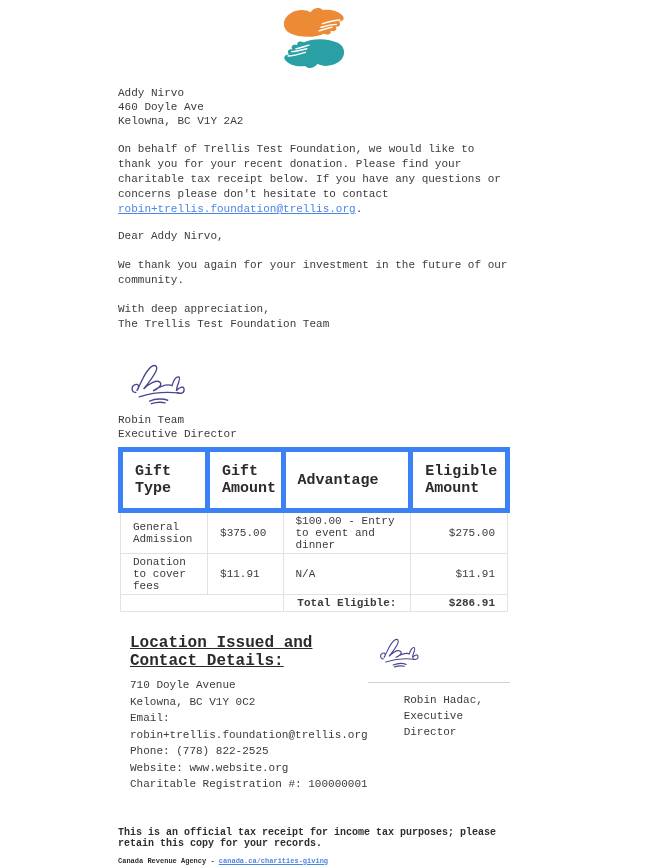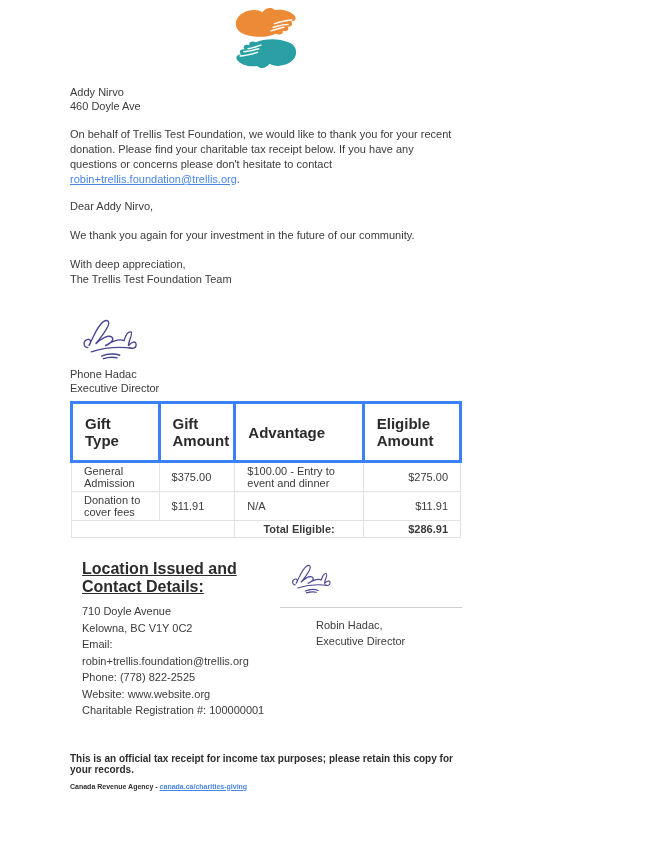--- a/index.html
+++ b/index.html
@@ -1,36 +1,36 @@
 <!DOCTYPE html>
 <html><head>
 <meta charset="utf-8">
 <style>
   html,body{margin:0;padding:0;background:#ffffff;}
   .page{
     width:534px;height:867px;background:#fff;box-sizing:border-box;
     padding:5px 72px 0 70px;position:relative;
-    font-family:Liberation Sans, sans-serif;color:#3b3b3b;
+    font-family:Liberation Mono, monospace;color:#3b3b3b;margin-left:48px;
   }
   .logo-wrap{text-align:center;margin-bottom:10px;}
   .logo-wrap svg{width:74px;height:66px;}
   .addr{font-size:11px;line-height:14px;}
   p.bodytext{font-size:11px;line-height:15px;margin:14px 0 0 0;}
   p.salutation{margin-top:12px;}
   a{color:#4a86e8;text-decoration:underline;cursor:pointer;}
   .sig-big{margin:26px 0 0 6px;}
   .sig-big svg{width:84px;height:50px;}
   .sig-names div{font-size:11px;line-height:14px;}
   .meta{font-size:8px;line-height:13px;margin-top:21px;color:#3b3b3b;}
   .meta b{color:#1f1f1f;}
   .meta .sep{margin:0 3px;font-weight:bold;}
   table.gift{width:100%;border-collapse:collapse;margin-top:6px;table-layout:fixed;}
   table.gift th{
     font-size:15px;font-weight:bold;color:#2b2b2b;text-align:left;
-    padding:11px 12px;border:3px solid #3b82f6;
+    padding:11px 12px;border:5px solid #3b82f6;
   }
   table.gift td{font-size:11px;padding:2px 12px;border:1px solid #e2e2e2;color:#3b3b3b;}
   td.amount{text-align:right;}
   td.total-label{font-weight:bold;text-align:center;color:#2b2b2b;}
   td.total-value{font-weight:bold;text-align:right;color:#2b2b2b;}
   .bottom{display:flex;margin-top:22px;}
   .bottom-left{width:273px;box-sizing:border-box;padding-left:12px;}
   .loc-heading{font-size:16px;font-weight:bold;text-decoration:underline;color:#2b2b2b;margin:0 0 7px 0;}
   .loc-line{font-size:11px;line-height:16.5px;}
   .bottom-right{width:240px;padding-top:0;}
@@ -56,20 +56,21 @@
       <g transform="rotate(180 50 46)">
         <path d="M16 39 C5 33 5 18 18 11 C27 6 38 6 45 10 C49 4 58 2 62 7 C74 5 85 9 90 15 C93 19 91 23 85 23 C88 27 86 31 80 30 C83 34 80 38 73 36 C75 40 70 43 64 40 C52 46 30 46 16 39 Z" fill="#2AA0A5"></path>
         <path d="M62 26 C72 23 80 21 86 21 M60 31 C68 29 75 27 81 27 M57 36 C64 34 70 32 75 31" stroke="#ffffff" stroke-width="2" fill="none" stroke-linecap="round"></path>
       </g>
     </svg>
   </div>
 
   <div class="addr">
     <div>Addy Nirvo</div>
     <div>460 Doyle Ave</div>
+    <div>Kelowna, BC V1Y 2A2</div>
   </div>
 
   <p class="bodytext"><span>On behalf of Trellis Test Foundation, we would like to thank you for your recent donation. Please find your charitable tax receipt below. If you have any questions or concerns please don't hesitate to contact </span><a href="#">robin+trellis.foundation@trellis.org</a><span>.</span></p>
 
   <p class="bodytext salutation">Dear Addy Nirvo,</p>
 
   <p class="bodytext">We thank you again for your investment in the future of our community.</p>
 
   <p class="bodytext closing">
     <span style="display:block">With deep appreciation,</span>
@@ -80,21 +81,21 @@
     <svg viewBox="0 0 90 58" aria-hidden="true">
       <g fill="none" stroke="#4A4691" stroke-width="1.6" stroke-linecap="round">
         <path d="M10 40 C5 40 4 33 9 31 C13 29 15 34 11 38 C17 28 20 16 28 10 C33 7 36 10 33 16 C30 22 24 30 19 36 C26 29 34 25 38 28 C41 31 36 36 30 38 C38 33 47 30 52 32 C54 25 57 21 60 22 C62 23 60 28 58 33 L57 38 C61 33 66 32 66 37 C66 41 61 42 58 40"></path>
         <path d="M14 45 C30 40 48 39 62 41"></path>
         <path d="M26 50 C33 47 42 47 47 49 M28 53 C34 51 40 51 44 52"></path>
       </g>
     </svg>
   </div>
 
   <div class="sig-names">
-    <div>Phone Hadac</div>
+    <div>Robin Team</div>
     <div>Executive Director</div>
   </div>
 
 
   <table class="gift">
     <colgroup>
         <col style="width:22.5%">
         <col style="width:19.5%">
         <col style="width:33%">
         <col style="width:25%">

